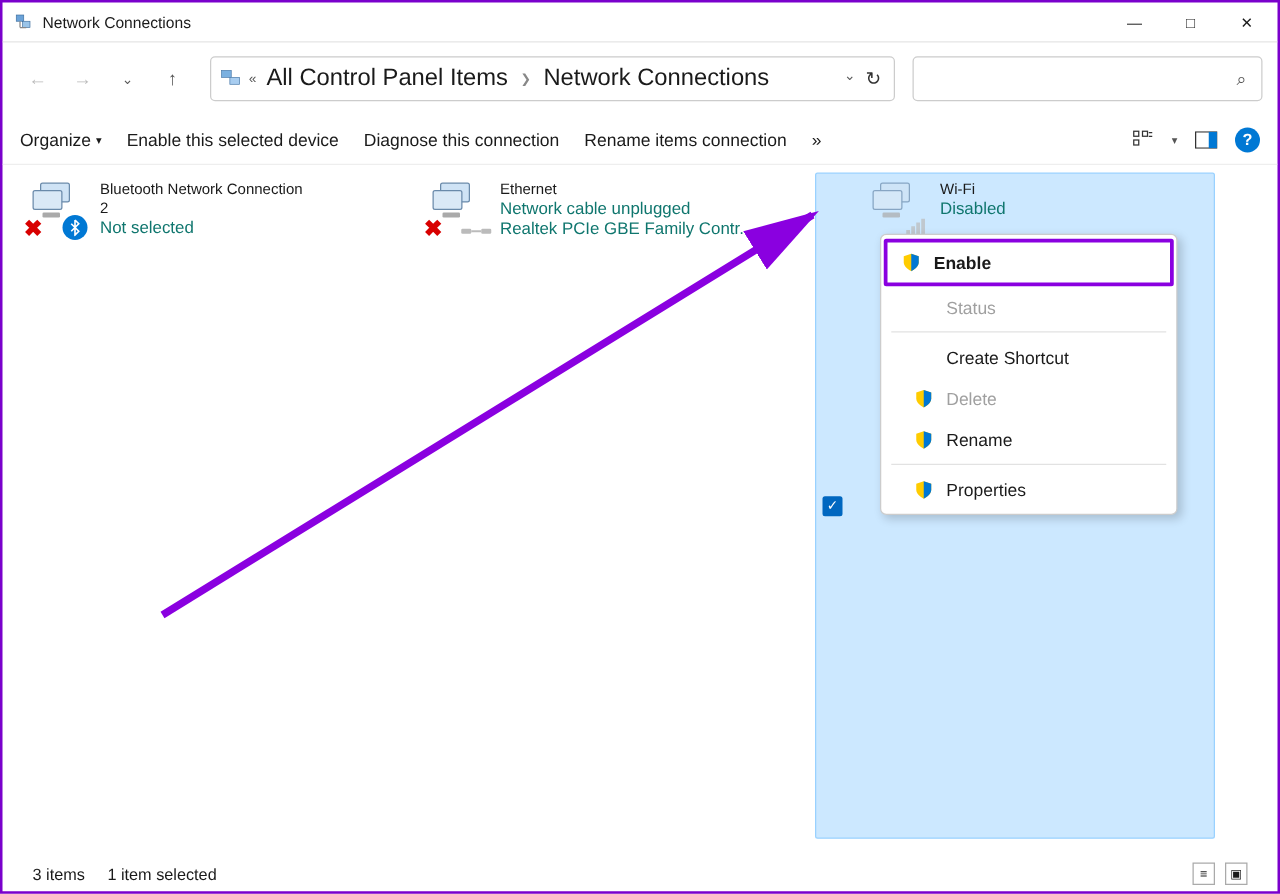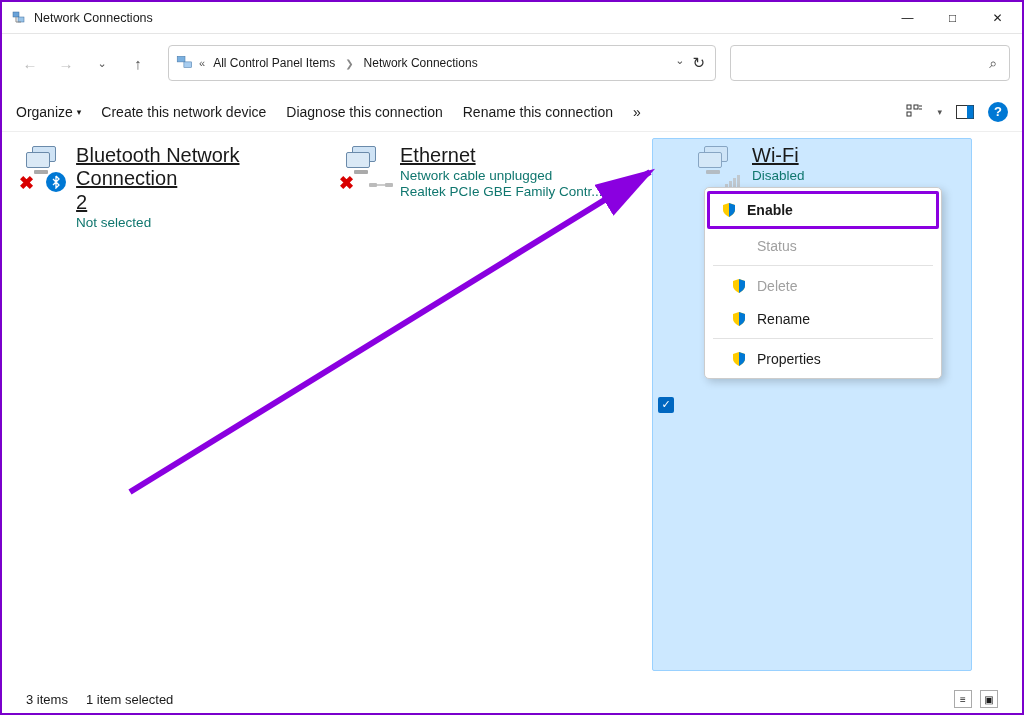--- a/index.html
+++ b/index.html
@@ -46,21 +46,21 @@
     height: 36px;
     border: 1px solid #ccc;
     border-radius: 4px;
     display:flex; align-items:center;
     padding: 0 6px;
     margin: 0 10px;
     gap:4px;
   }
   .breadcrumb .icon { width:20px; height:20px; display:flex;align-items:center;justify-content:center;}
   .breadcrumb .chevlbl { font-size:11px; color:#555;}
-  .breadcrumb .crumb { font-size:12px; padding:0 4px;}
+  .breadcrumb .crumb { font-size:19px; padding:0 4px;}
   .breadcrumb .sep { color:#888; font-size:10px; padding:0 2px;}
   .bc-right { margin-left:auto; display:flex; gap:8px; padding-right:4px;}
   .searchbox {
     width: 280px; height:36px; border:1px solid #ccc; border-radius:4px;
     display:flex;align-items:center;justify-content:flex-end;padding-right:12px;
   }
   
   .toolbar {
     height: 40px;
     display:flex; align-items:center;
@@ -112,21 +112,21 @@
   .bt-badge{
     position:absolute; right:0px; bottom:2px; width:20px; height:20px;
     background:#0078d4;border-radius:50%;display:flex;align-items:center;justify-content:center;
     color:#fff;font-size:13px;
   }
   .eth-badge{
     position:absolute; right:-4px; bottom:4px; width:26px; height:10px;
     display:flex;align-items:center;justify-content:center;color:#888;
   }
   .conn .info { display:flex;flex-direction:column; gap:1px; padding-top:2px;}
-  .conn .name { font-size:20px;text-decoration:underline; }
+  .conn .name { font-size:12px; }
   .conn .sub { font-size:13.5px; color:#0f766e;}
   .checkbox{
     width:16px;height:16px;background:#0067c0;border-radius:2px;margin-right:6px;
     display:flex;align-items:center;justify-content:center;color:#fff;font-size:11px;
   }
   .checkwrap{display:flex;align-items:center;}
   
   .wifi-bars{position:absolute;right:2px;bottom:6px;display:flex;align-items:flex-end;gap:1px;}
   .wifi-bars span{width:3px;background:#bbb;}
   .wifi-bars span:nth-child(1){height:4px;}
@@ -221,27 +221,27 @@
     <span style="color:#555;font-size:14px;">⌕</span>
   </div>
 </div>
 
 <div class="toolbar">
   <div class="tb-item">
     <span>Organize</span>
     <span style="font-size:9px;">▾</span>
   </div>
   <div class="tb-item">
-    <span>Create this network device</span>
+    <span>Enable this selected device</span>
   </div>
   <div class="tb-item">
     <span>Diagnose this connection</span>
   </div>
   <div class="tb-item">
-    <span>Rename this connection</span>
+    <span>Rename items connection</span>
   </div>
   <div class="tb-item">
     <span>»</span>
   </div>
   <div class="tb-right">
     <span class="tb-icon" style="font-size:15px;">
       <svg width="16" height="16" viewBox="0 0 16 16">
           <rect x="1" y="1" width="4" height="4" fill="none" stroke="#333"></rect>
           <rect x="8" y="1" width="4" height="4" fill="none" stroke="#333"></rect>
           <rect x="1" y="8" width="4" height="4" fill="none" stroke="#333"></rect>
@@ -337,20 +337,24 @@
             <path d="M8 1 L14 3 V8 C14 12 8 15 8 15 V1 Z" fill="#0078d4"></path>
           </svg>
       </span>
       <span>Enable</span>
     </div>
     <div class="ctxitem disabled">
       <span style="width:16px;"></span>
       <span>Status</span>
     </div>
     <div class="ctxsep"></div>
+    <div class="ctxitem">
+      <span style="width:16px;"></span>
+      <span>Create Shortcut</span>
+    </div>
     <div class="ctxitem disabled">
       <span class="shield">
         <svg viewBox="0 0 16 16">
             <path d="M8 1 L14 3 V8 C14 12 8 15 8 15 C8 15 2 12 2 8 V3 Z" fill="#ffcc00"></path>
             <path d="M8 1 L14 3 V8 C14 12 8 15 8 15 V1 Z" fill="#0078d4"></path>
           </svg>
       </span>
       <span>Delete</span>
     </div>
     <div class="ctxitem">

